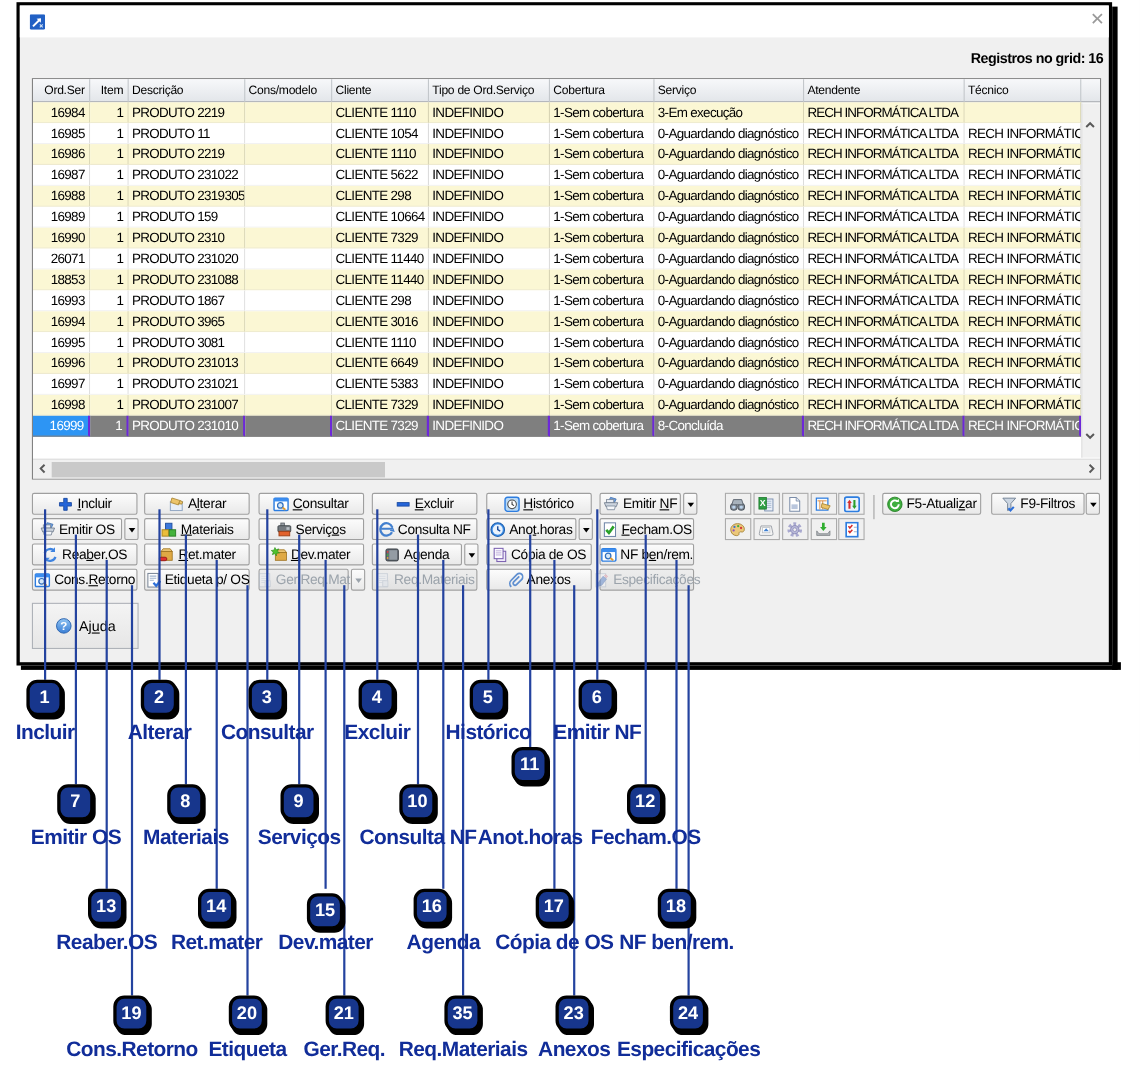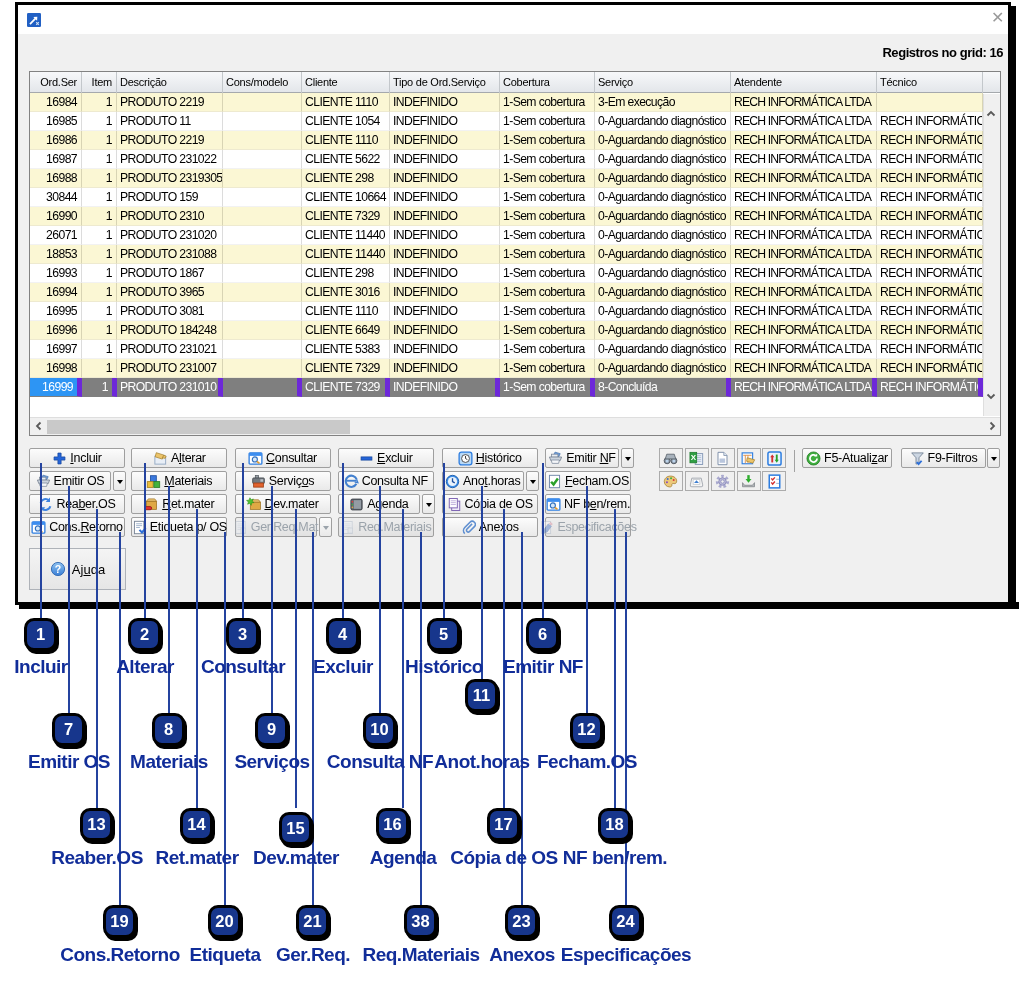--- a/index.html
+++ b/index.html
@@ -12,21 +12,21 @@
 #title span.t{position:absolute;left:29px;top:0}
 #closex{position:absolute;left:973px;top:3px;font-size:16px;color:#9a9a9a}
 #reg{position:absolute;right:5px;top:40px;letter-spacing:-0.45px;font-size:13px;font-weight:bold;color:#000}
 #grid{position:absolute;left:11px;top:66px;width:972px;height:365px;border:1px solid #828282;background:#fff}
 .hd{height:21px;display:flex;background:linear-gradient(#f7f8fa,#e3e6ea);border-bottom:1px solid #a5a9ad}
 .hc{height:21px;line-height:20px;font-size:11px;letter-spacing:-0.25px;color:#000;border-right:1px solid #c3c7cb;overflow:hidden;white-space:nowrap;flex:none}
 .row{height:19px;display:flex}
 .c{height:19px;line-height:19px;font-size:12.2px;letter-spacing:-0.6px;color:#000;overflow:hidden;white-space:nowrap;flex:none}
 .ry .c{background:#fbf7d4;border-right:1px solid #d8d4b4;border-bottom:1px solid #eeead0}
 .rw .c{background:#fff;border-right:1px solid #dcdcdc;border-bottom:1px solid #f2f2f2}
-.rs .c{background:#7f7f7f;color:#fff;border-right:5px solid #6d28d9;border-bottom:1px solid #7f7f7f}
+.rs .c{background:#7f7f7f;color:#fff;border-right:2px solid #6d28d9;border-bottom:1px solid #7f7f7f}
 .rs .c:first-child{background:#2d95f4}
 .num{text-align:right;padding-right:4px}.at{letter-spacing:-0.85px}.txt{text-align:left;padding-left:3px}
 #vsb{position:absolute;right:0;top:22px;width:17px;height:322px;background:#f0f0f0;border-left:1px solid #dedede}
 #hsb{position:absolute;left:0;bottom:0;width:970px;height:18px;background:#f0f0f0;border-top:1px solid #dedede}
 #hthumb{position:absolute;left:17px;top:2px;width:303px;height:14px;background:#c9c9c9}
 .chev{position:absolute;width:12px;height:12px}
 .btn{position:absolute;height:20px;background:linear-gradient(#fcfcfc,#e9e9e9);border:1px solid #9f9f9f;border-radius:2px;display:flex;align-items:center;justify-content:center;gap:3px;font-size:12.5px;letter-spacing:-0.3px;color:#000;white-space:nowrap}
 .btn svg{flex:none}
 .btn.dis{color:#9ba3ab;background:linear-gradient(#ededed,#e2e2e2)}
 .drp{position:absolute;width:13px;height:20px;background:linear-gradient(#fcfcfc,#e9e9e9);border:1px solid #9f9f9f;border-radius:2px}
@@ -120,21 +120,21 @@
           <div class="c txt" style="width:106px">PRODUTO 2319305</div>
           <div class="c txt" style="width:79px"></div>
           <div class="c txt" style="width:88px">CLIENTE 298</div>
           <div class="c txt" style="width:110px">INDEFINIDO</div>
           <div class="c txt" style="width:95px">1-Sem cobertura</div>
           <div class="c txt" style="width:136px">0-Aguardando diagnóstico</div>
           <div class="c txt at" style="width:146px">RECH INFORMÁTICA LTDA</div>
           <div class="c txt" style="width:106px">RECH INFORMÁTICA LTDA</div>
         </div>
         <div class="row rw">
-          <div class="c num" style="width:52px">30844</div>
+          <div class="c num" style="width:52px">16989</div>
           <div class="c num" style="width:35px">1</div>
           <div class="c txt" style="width:106px">PRODUTO 159</div>
           <div class="c txt" style="width:79px"></div>
           <div class="c txt" style="width:88px">CLIENTE 10664</div>
           <div class="c txt" style="width:110px">INDEFINIDO</div>
           <div class="c txt" style="width:95px">1-Sem cobertura</div>
           <div class="c txt" style="width:136px">0-Aguardando diagnóstico</div>
           <div class="c txt at" style="width:146px">RECH INFORMÁTICA LTDA</div>
           <div class="c txt" style="width:106px">RECH INFORMÁTICA LTDA</div>
         </div>
@@ -206,21 +206,21 @@
           <div class="c txt" style="width:88px">CLIENTE 1110</div>
           <div class="c txt" style="width:110px">INDEFINIDO</div>
           <div class="c txt" style="width:95px">1-Sem cobertura</div>
           <div class="c txt" style="width:136px">0-Aguardando diagnóstico</div>
           <div class="c txt at" style="width:146px">RECH INFORMÁTICA LTDA</div>
           <div class="c txt" style="width:106px">RECH INFORMÁTICA LTDA</div>
         </div>
         <div class="row ry">
           <div class="c num" style="width:52px">16996</div>
           <div class="c num" style="width:35px">1</div>
-          <div class="c txt" style="width:106px">PRODUTO 184248</div>
+          <div class="c txt" style="width:106px">PRODUTO 231013</div>
           <div class="c txt" style="width:79px"></div>
           <div class="c txt" style="width:88px">CLIENTE 6649</div>
           <div class="c txt" style="width:110px">INDEFINIDO</div>
           <div class="c txt" style="width:95px">1-Sem cobertura</div>
           <div class="c txt" style="width:136px">0-Aguardando diagnóstico</div>
           <div class="c txt at" style="width:146px">RECH INFORMÁTICA LTDA</div>
           <div class="c txt" style="width:106px">RECH INFORMÁTICA LTDA</div>
         </div>
         <div class="row rw">
           <div class="c num" style="width:52px">16997</div>
@@ -652,20 +652,20 @@
     <div class="ln" style="left:119.0px;top:532px;height:373px"></div>
     <div class="badge" style="left:103.0px;top:905px">19</div>
     <div class="blab" style="left:120.0px;top:944px">Cons.Retorno</div>
     <div class="ln" style="left:224.0px;top:532px;height:373px"></div>
     <div class="badge" style="left:208.0px;top:905px">20</div>
     <div class="blab" style="left:225.0px;top:944px">Etiqueta</div>
     <div class="ln" style="left:312.0px;top:532px;height:373px"></div>
     <div class="badge" style="left:296.0px;top:905px">21</div>
     <div class="blab" style="left:313.0px;top:944px">Ger.Req.</div>
     <div class="ln" style="left:420.0px;top:532px;height:373px"></div>
-    <div class="badge" style="left:404.0px;top:905px">38</div>
+    <div class="badge" style="left:404.0px;top:905px">35</div>
     <div class="blab" style="left:421.0px;top:944px">Req.Materiais</div>
     <div class="ln" style="left:521.0px;top:532px;height:373px"></div>
     <div class="badge" style="left:505.0px;top:905px">23</div>
     <div class="blab" style="left:522.0px;top:944px">Anexos</div>
     <div class="ln" style="left:625.0px;top:532px;height:373px"></div>
     <div class="badge" style="left:609.0px;top:905px">24</div>
     <div class="blab" style="left:626.0px;top:944px">Especificações</div>
 </div>
 </body></html>

